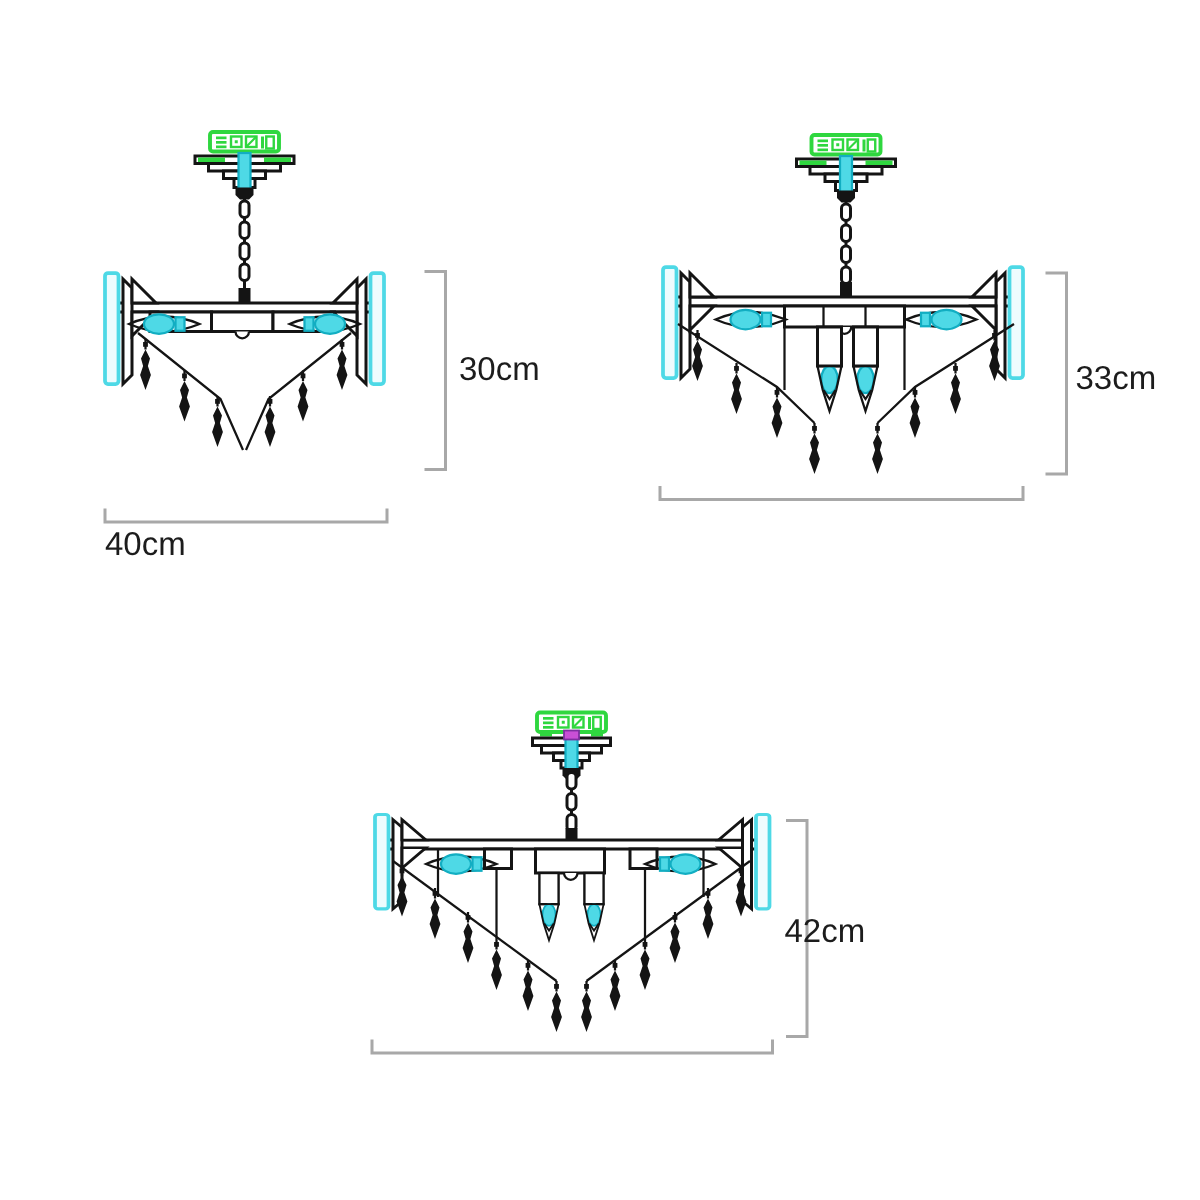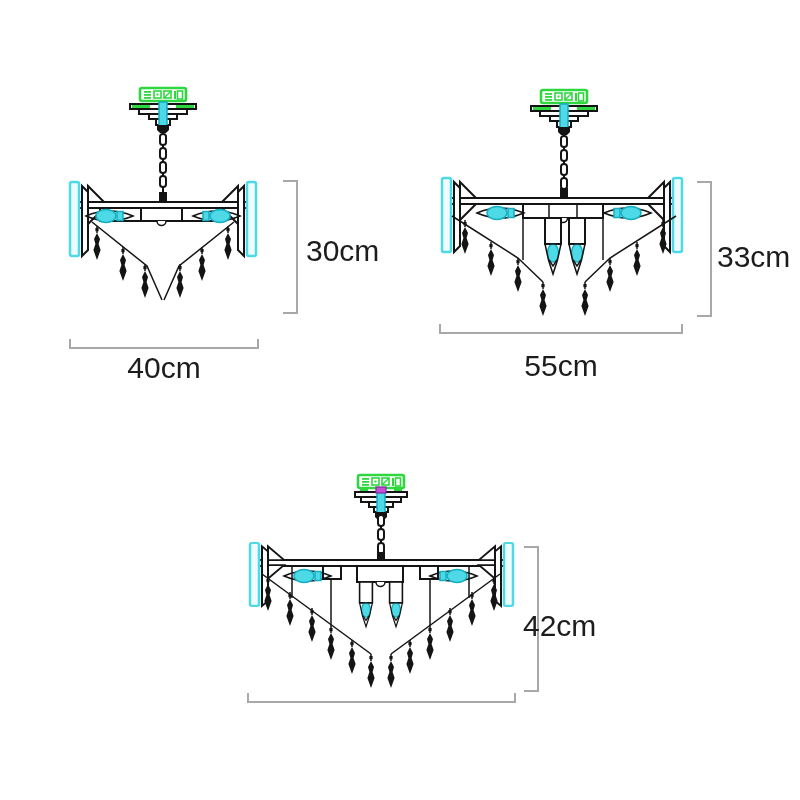--- a/index.html
+++ b/index.html
@@ -1,21 +1,21 @@
 <!DOCTYPE html>
 <html style="--line: #141414; --cyan: #4ed9e6; --cyan-dark: #12aec2; --cyan-fill: #eefcfe; --green: #2fd73f; --magenta: #c94fd6; --magenta-dark: #7c2fa0; --dim: #a8a8a8; --text: #1c1c1c; --background: #ffffff;"><head>
 <meta charset="utf-8">
 <style>
   html,body{margin:0;padding:0;background:#fff;}
   .canvas{position:relative;width:800px;height:800px;background:var(--background,#ffffff);overflow:hidden;
           font-family:"Liberation Sans",sans-serif;}
   .canvas svg{position:absolute;left:0;top:0;}
-  .dim-label{position:absolute;font-size:30px;line-height:1.1;color:var(--text,#1c1c1c);
+  .dim-label{position:absolute;font-size:22px;line-height:1.1;color:var(--text,#1c1c1c);
              font-family:"Liberation Sans",sans-serif;white-space:nowrap;}
-  .dim-label.center{text-align:center;white-space:nowrap;}
+  .dim-label.center{text-align:left;white-space:nowrap;}
   
   .ol  {fill:#fff;stroke:var(--line,#141414);stroke-width:2;}
   .ol15{fill:#fff;stroke:var(--line,#141414);stroke-width:1.5;}
   .ln  {stroke:var(--line,#141414);stroke-width:2;fill:none;}
   .ln15{stroke:var(--line,#141414);stroke-width:1.5;fill:none;}
   .blk {fill:var(--line,#141414);stroke:none;}
   .cy  {fill:var(--cyan,#4ed9e6);stroke:var(--cyan-dark,#12aec2);stroke-width:1.5;}
   .cyp {fill:var(--cyan-fill,#eefcfe);stroke:var(--cyan,#4ed9e6);stroke-width:2.5;}
   .gn  {fill:var(--green,#2fd73f);stroke:none;}
   .gns {fill:none;stroke:var(--green,#2fd73f);stroke-width:1.6;}
@@ -237,15 +237,14 @@
       <polyline class="dim" points="697,182 711,182 711,316 697,316"></polyline>
       <polyline class="dim" points="440,324 440,333 682,333 682,324"></polyline>
       <polyline class="dim" points="524,547 538,547 538,691 524,691"></polyline>
       <polyline class="dim" points="248,693 248,702 515,702 515,693"></polyline>
     </g>
   </svg>
 
   <span class="dim-label" style="left:306px;top:234px">30cm</span>
   <span class="dim-label center" style="left:70px;top:351px;width:188px">40cm</span>
   <span class="dim-label" style="left:717px;top:240px">33cm</span>
-  <span class="dim-label center" style="left:440px;top:349px;width:242px">55cm</span>
   <span class="dim-label" style="left:523px;top:609px">42cm</span>
 </div>
 
 </body></html>

